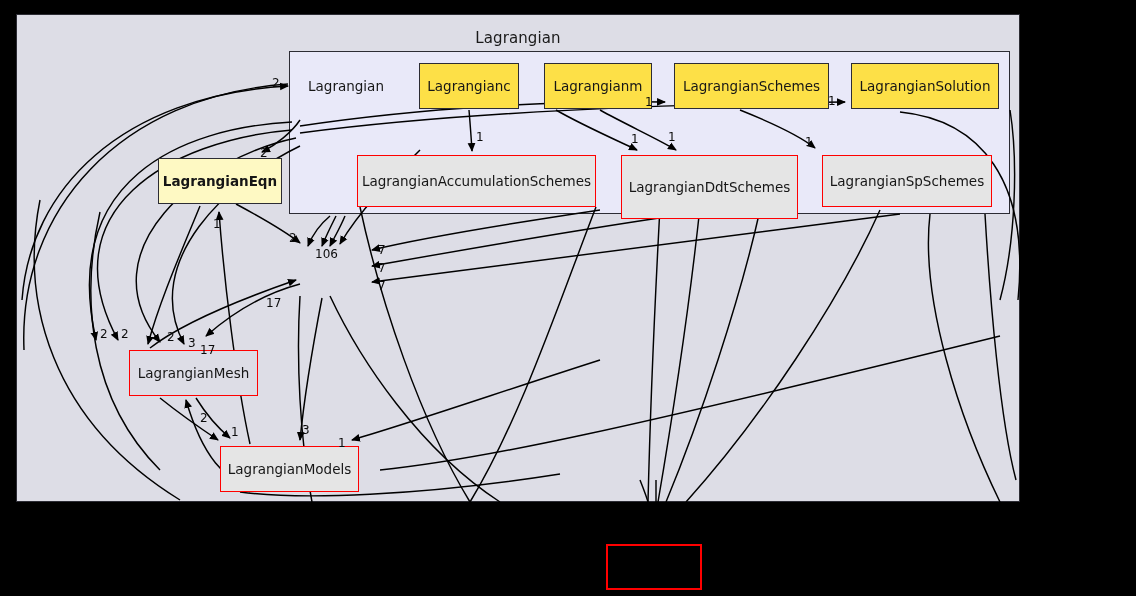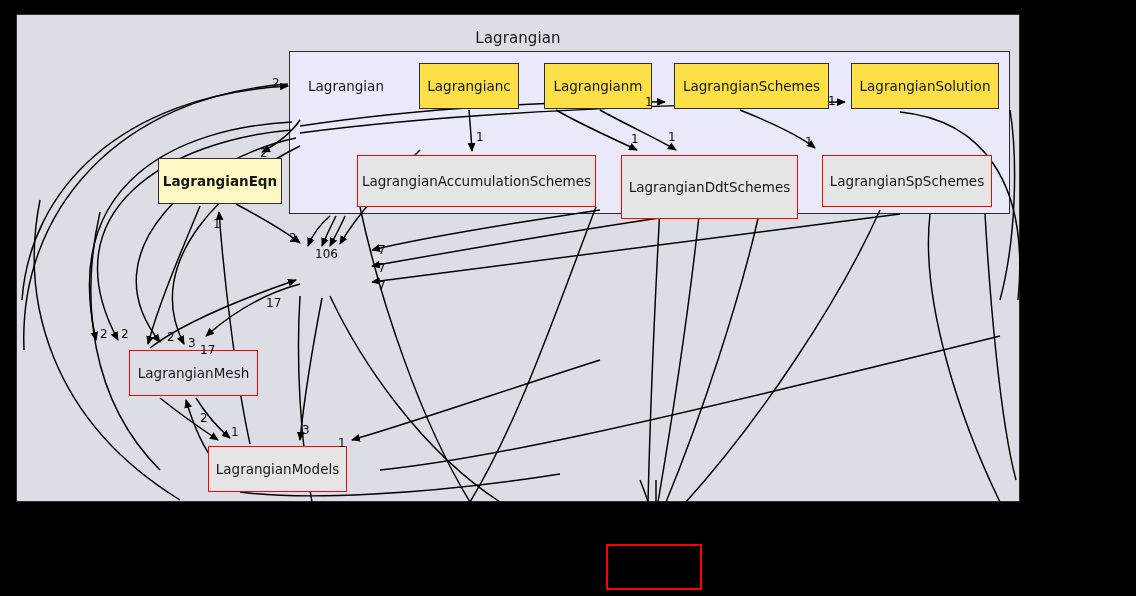--- a/index.html
+++ b/index.html
@@ -196,21 +196,21 @@
   <div class="node white-dark" style="left:674px;  top:63px;  width:155px; height:46px;">LagrangianSchemes</div>
   <div class="node white-dark" style="left:544px;  top:63px;  width:108px; height:46px;">Lagrangianm</div>
   <div class="node white-dark" style="left:851px;  top:63px;  width:148px; height:46px;text-align:center;">LagrangianSolution</div>
 
   <div class="node white-red" style="left:357px;  top:155px; width:239px; height:52px;">LagrangianAccumulationSchemes</div>
   <div class="node white-red" style="left:621px;  top:155px; width:177px; height:64px;">LagrangianDdtSchemes</div>
   <div class="node white-red" style="left:822px;  top:155px; width:170px; height:52px;">LagrangianSpSchemes</div>
 
   <div class="node grey-dark" style="left:158px;  top:158px; width:124px; height:46px;">LagrangianEqn</div>
   <div class="node grey-red" style="left:88px;   top:350px; width:129px; height:46px;margin-left:41px;">LagrangianMesh</div>
-  <div class="node white-red" style="left:208px;  top:446px; width:139px; height:46px;">LagrangianModels</div>
+  <div class="node white-red" style="left:220px;  top:446px; width:139px; height:46px;">LagrangianModels</div>
   <div class="node black-red" style="left:606px;  top:544px; width:96px;  height:46px;"></div>
 
   <div class="edge-label" style="left:272px; top:77px;">2</div>
   <div class="edge-label" style="left:260px; top:147px;">2</div>
   <div class="edge-label" style="left:476px; top:131px;">1</div>
   <div class="edge-label" style="left:631px; top:133px;">1</div>
   <div class="edge-label" style="left:668px; top:131px;">1</div>
   <div class="edge-label" style="left:805px; top:136px;">1</div>
   <div class="edge-label" style="left:645px; top:96px;">1</div>
   <div class="edge-label" style="left:828px; top:95px;">1</div>

